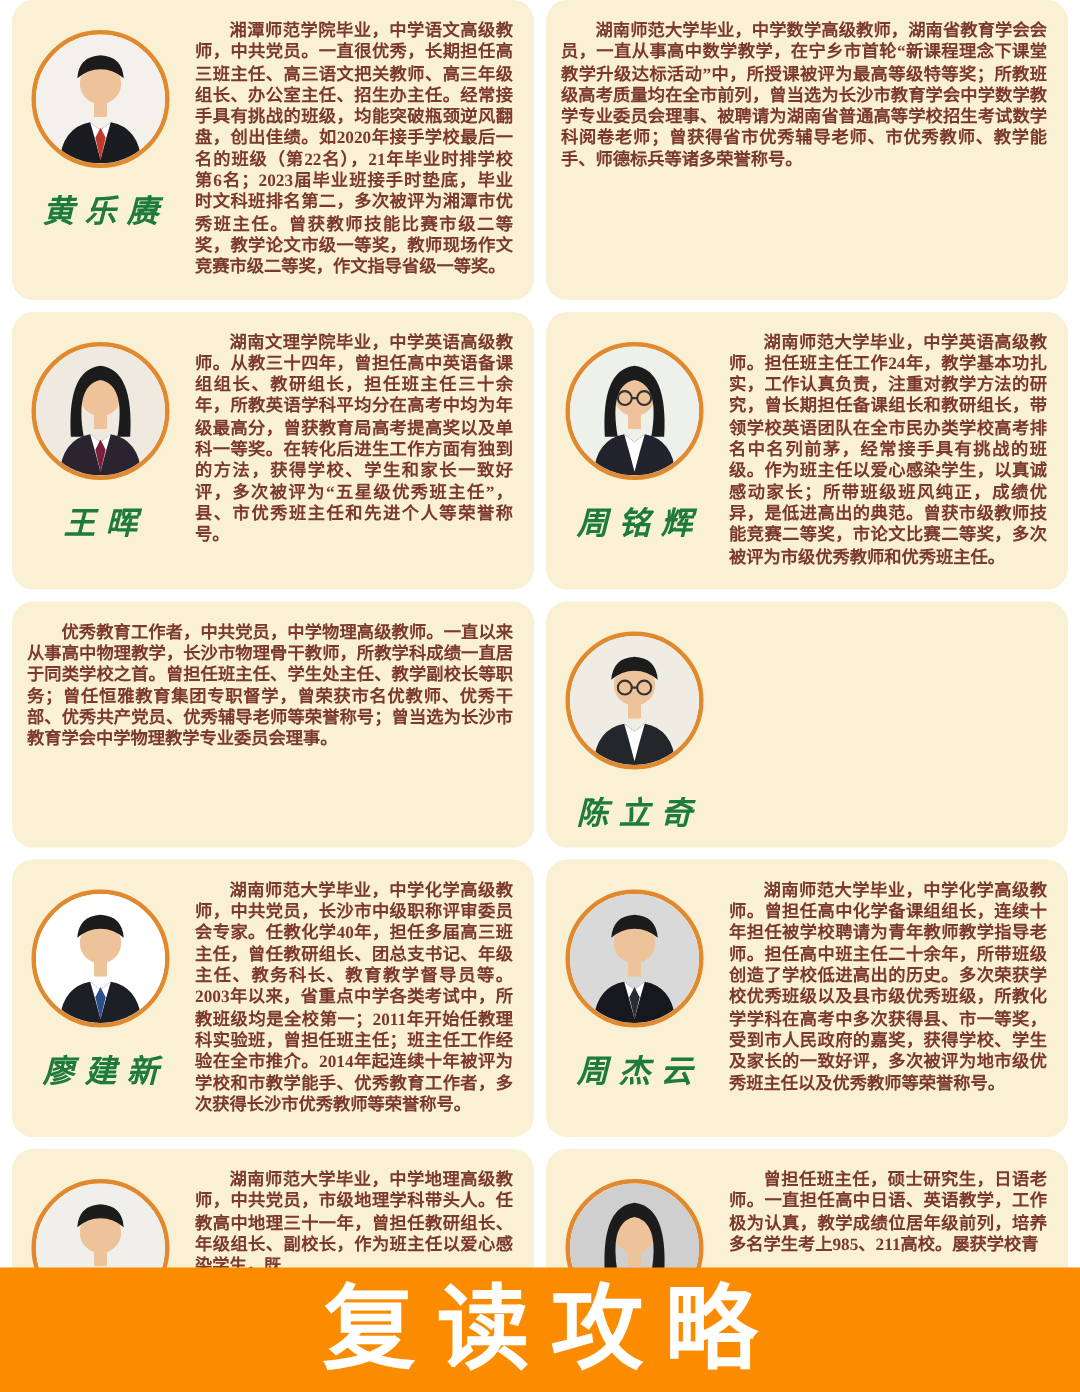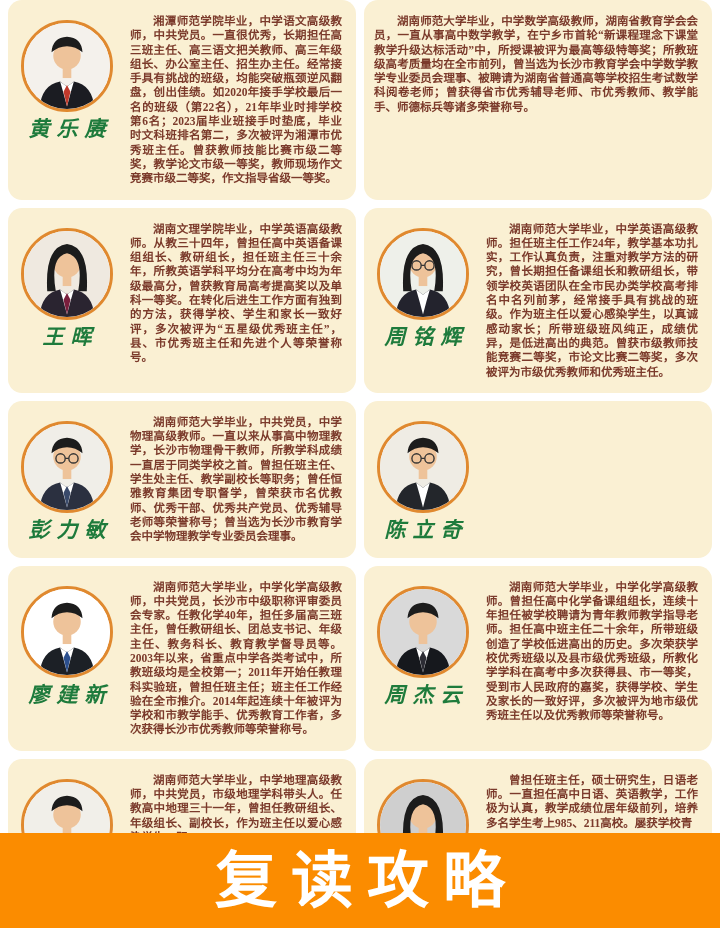--- a/index.html
+++ b/index.html
@@ -16,31 +16,31 @@
   }
   .left{
     flex:0 0 106px;display:flex;flex-direction:column;align-items:center;
   }
   .photo{
     width:86px;height:86px;border-radius:50%;border:3px solid #E0892F;
     overflow:hidden;margin-top:10px;background:#fff;
   }
   .photo svg{display:block;width:100%;height:100%;}
   .tname{
-    color:#1E7B3C;font-weight:bold;font-style:italic;
+    margin-top:12px;color:#1E7B3C;font-weight:bold;font-style:italic;
     font-size:21px;letter-spacing:7px;white-space:nowrap;padding-left:7px;
     font-family:"Liberation Serif",serif;min-height:26px;
   }
   .bio{
     flex:1;margin:4px;color:#7B3A2B;font-weight:bold;
     font-size:11.5px;line-height:14.3px;text-align:justify;text-indent:2em;
     font-family:"Liberation Serif",serif;
   }
   .banner{
-    position:absolute;left:0;right:0;bottom:0;height:95px;background:#FB8C00;
+    position:absolute;left:0;right:0;bottom:0;height:83px;background:#FB8C00;
     display:flex;align-items:center;justify-content:center;z-index:5;
   }
   .banner-label{
     color:#FFFFFF;font-size:62px;font-weight:bold;letter-spacing:14px;
     padding-left:14px;font-family:"Liberation Sans",sans-serif;line-height:1;
   }
 </style>
 </head>
 <body>
 
@@ -105,55 +105,36 @@
     <polygon points="42,68 50,74 58,68 54,82 50,97 46,82" fill="#ffffff"></polygon>
 
   </svg>
           </div>
       <div class="tname">周铭辉</div>
     </div>
     <p class="bio">湖南师范大学毕业，中学英语高级教师。担任班主任工作24年，教学基本功扎实，工作认真负责，注重对教学方法的研究，曾长期担任备课组长和教研组长，带领学校英语团队在全市民办类学校高考排名中名列前茅，经常接手具有挑战的班级。作为班主任以爱心感染学生，以真诚感动家长；所带班级班风纯正，成绩优异，是低进高出的典范。曾获市级教师技能竞赛二等奖，市论文比赛二等奖，多次被评为市级优秀教师和优秀班主任。</p>
   </section>
 
   <section class="card">
-    <div class="left">
-      <div class="photo">
-            <svg viewBox="0 0 100 100" xmlns="http://www.w3.org/2000/svg" role="img">
-    <rect width="100" height="100" fill="#f0eee8"></rect>
+    <p class="bio">优秀教育工作者，中共党员，中学物理高级教师。一直以来从事高中物理教学，长沙市物理骨干教师，所教学科成绩一直居于同类学校之首。曾担任班主任、学生处主任、教学副校长等职务；曾任恒雅教育集团专职督学，曾荣获市名优教师、优秀干部、优秀共产党员、优秀辅导老师等荣誉称号；曾当选为长沙市教育学会中学物理教学专业委员会理事。</p>
+  </section>
+
+  <section class="card">
+    <div class="left">
+      <div class="photo">
+            <svg viewBox="0 0 100 100" xmlns="http://www.w3.org/2000/svg" role="img">
+    <rect width="100" height="100" fill="#efece4"></rect>
     <circle cx="50" cy="38" r="16" fill="#eec39a"></circle>
     <path d="M32 34 Q33 17 50 16 Q67 17 68 34 Q60 27 50 27 Q40 27 32 34 Z" fill="#1c1c1c"></path>
     <g stroke="#333" stroke-width="1.6" fill="none">
          <circle cx="42.5" cy="40" r="5.4"></circle>
                 <circle cx="57.5" cy="40" r="5.4"></circle>
          <line x1="47.9" y1="40" x2="52.1" y2="40"></line>
        </g>
     <rect x="45" y="52" width="10" height="12" fill="#eec39a"></rect>
-    <path d="M18 100 Q20 72 42 68 L50 74 L58 68 Q80 72 82 100 Z" fill="#2b3040"></path>
-    <polygon points="42,68 50,74 58,68 54,82 50,97 46,82" fill="#ffffff"></polygon>
-    <polygon points="50,72 46,80 50,97 54,80" fill="#3a4a6b"></polygon>
-  </svg>
-          </div>
-      <div class="tname">彭力敏</div>
-    </div>
-    <p class="bio">湖南师范大学毕业，中共党员，中学物理高级教师。一直以来从事高中物理教学，长沙市物理骨干教师，所教学科成绩一直居于同类学校之首。曾担任班主任、学生处主任、教学副校长等职务；曾任恒雅教育集团专职督学，曾荣获市名优教师、优秀干部、优秀共产党员、优秀辅导老师等荣誉称号；曾当选为长沙市教育学会中学物理教学专业委员会理事。</p>
-  </section>
-
-  <section class="card">
-    <div class="left">
-      <div class="photo">
-            <svg viewBox="0 0 100 100" xmlns="http://www.w3.org/2000/svg" role="img">
-    <rect width="100" height="100" fill="#efece4"></rect>
-    <circle cx="50" cy="38" r="16" fill="#eec39a"></circle>
-    <path d="M32 34 Q33 17 50 16 Q67 17 68 34 Q60 27 50 27 Q40 27 32 34 Z" fill="#1c1c1c"></path>
-    <g stroke="#333" stroke-width="1.6" fill="none">
-         <circle cx="42.5" cy="40" r="5.4"></circle>
-                <circle cx="57.5" cy="40" r="5.4"></circle>
-         <line x1="47.9" y1="40" x2="52.1" y2="40"></line>
-       </g>
-    <rect x="45" y="52" width="10" height="12" fill="#eec39a"></rect>
     <path d="M18 100 Q20 72 42 68 L50 74 L58 68 Q80 72 82 100 Z" fill="#23262b"></path>
     <polygon points="42,68 50,74 58,68 54,82 50,97 46,82" fill="#ffffff"></polygon>
 
   </svg>
           </div>
       <div class="tname">陈立奇</div>
     </div>
   </section>
 
   <section class="card">

